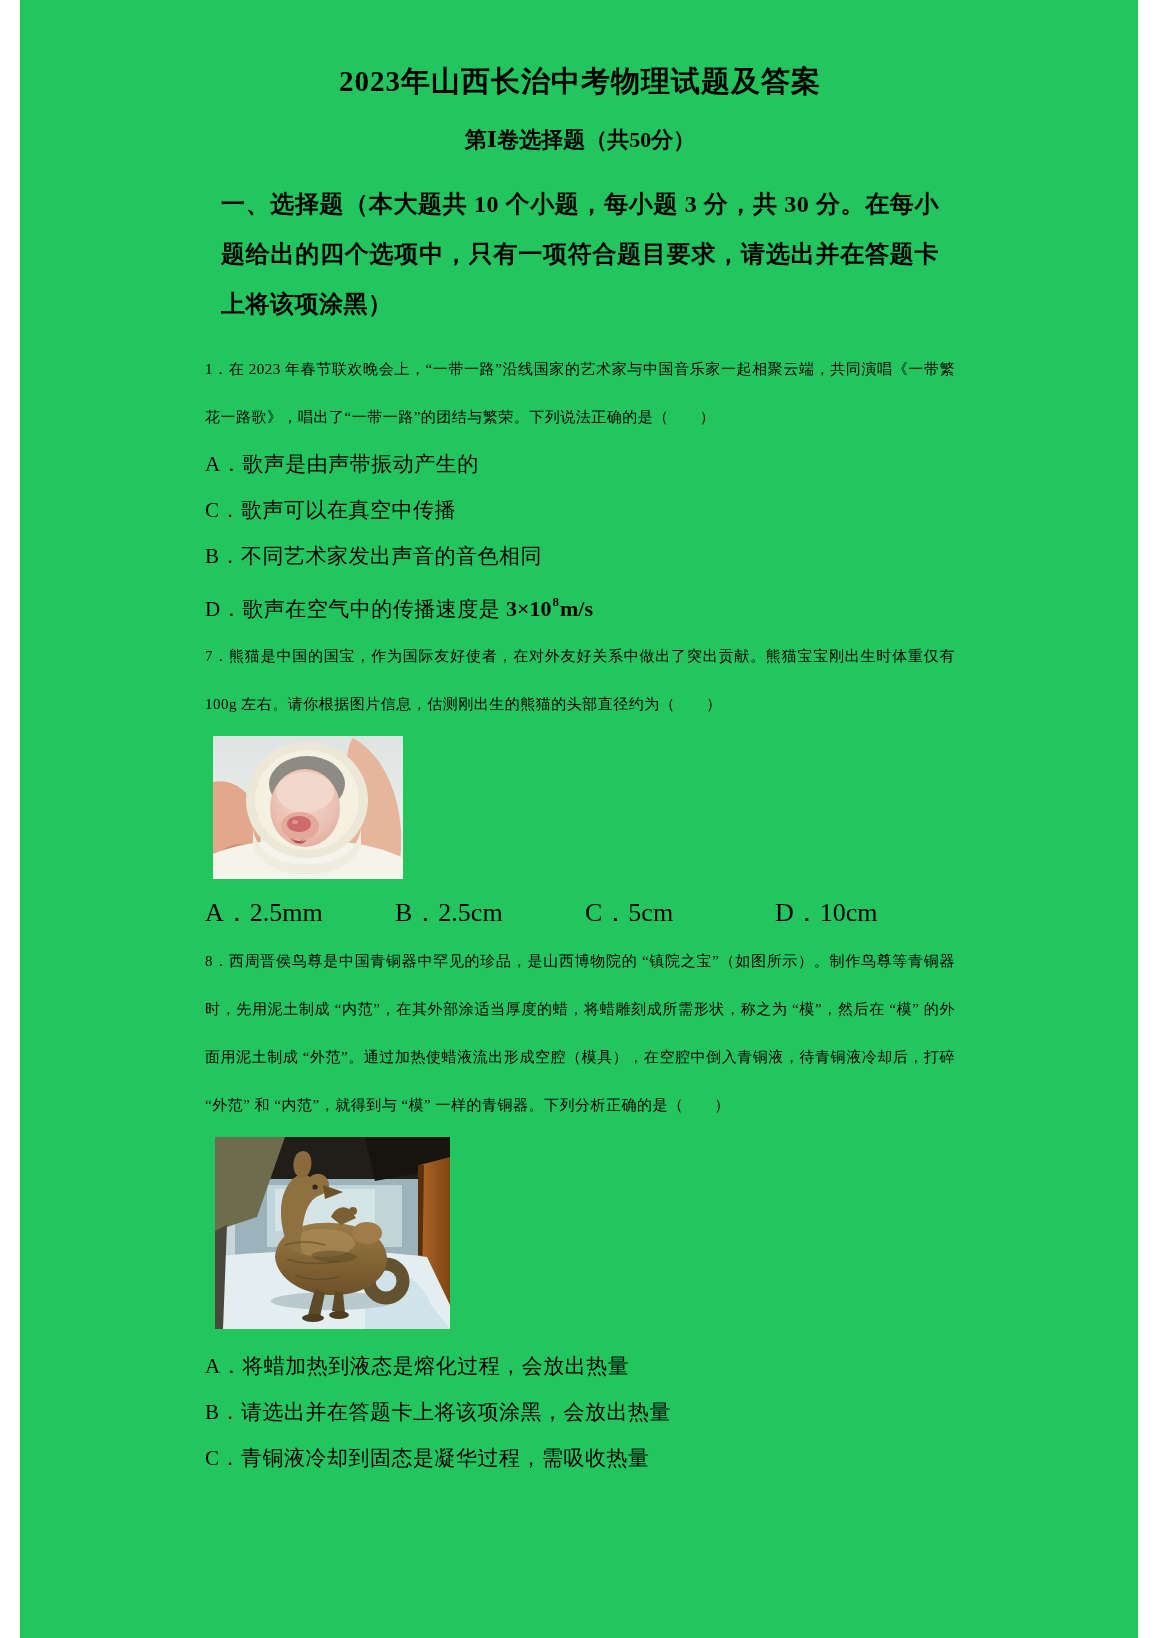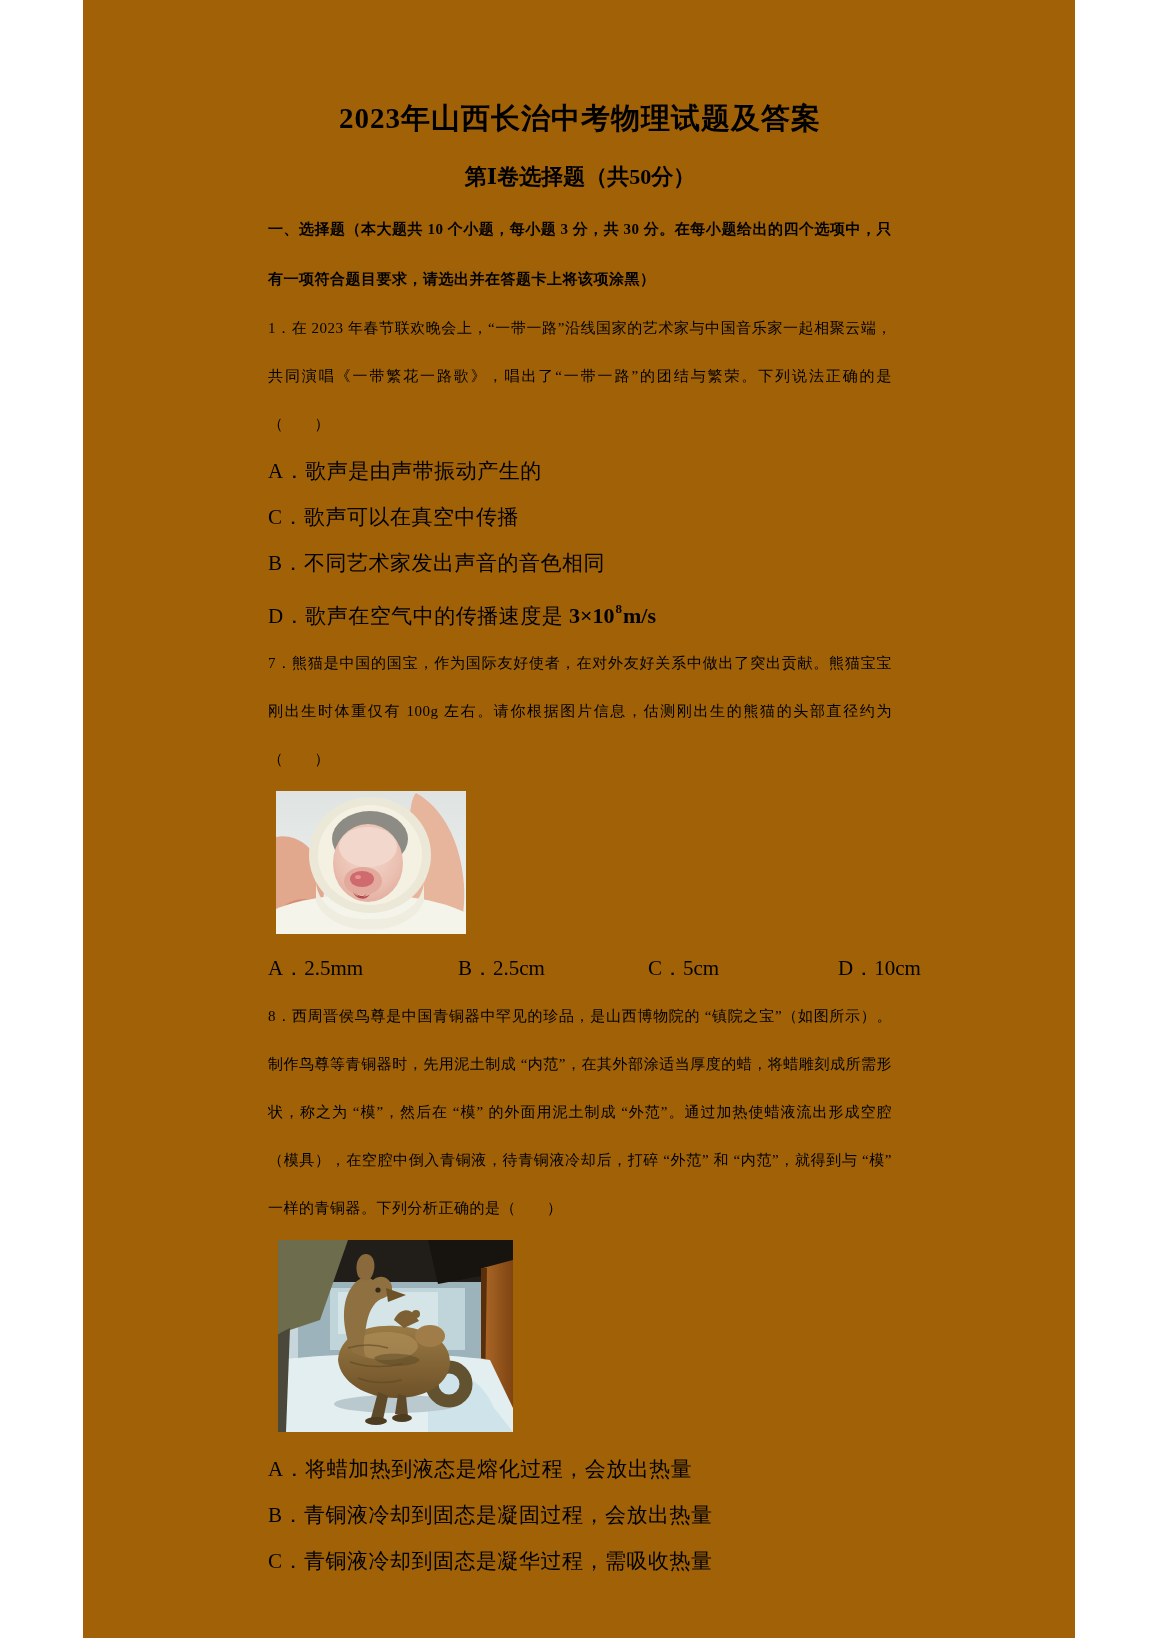--- a/index.html
+++ b/index.html
@@ -2,48 +2,48 @@
 <html><head>
 <meta charset="utf-8">
 <style>
   html, body {
     margin: 0;
     padding: 0;
     background: #ffffff;
   }
   .page {
     position: relative;
-    width: 992px;
+    width: 1118px;
     height: 1638px;
     margin: 0 auto;
-    background: #a16207;
+    background: #22c55e;
     box-sizing: border-box;
-    padding: 96px 183px 0 185px;
+    padding: 59px 183px 0 185px;
     font-family: "Liberation Serif", "DejaVu Serif", serif;
     color: #000000;
     overflow: hidden;
   }
   .title {
     margin: 0 0 14px 0;
     font-size: 29px;
     font-weight: bold;
     text-align: center;
     line-height: 44px;
     letter-spacing: 1px;
   }
   .subtitle {
     margin: 0 0 4px 0;
     font-size: 22px;
     font-weight: bold;
     text-align: center;
     line-height: 46px;
   }
   .section-heading {
-    margin: 0;
-    font-size: 15px;
+    margin: 16px;
+    font-size: 24px;
     font-weight: bold;
     line-height: 50px;
     text-align: justify;
     letter-spacing: 0.5px;
   }
   .stem {
     margin: 0;
     font-size: 15px;
     line-height: 48px;
     text-align: justify;
@@ -51,21 +51,21 @@
   }
   .opt {
     margin: 0;
     font-size: 21px;
     line-height: 46px;
     letter-spacing: 0.5px;
   }
   .options-row {
     display: flex;
     margin: 0;
-    font-size: 21px;
+    font-size: 26px;
     line-height: 48px;
   }
   .options-row .cell {
     width: 190px;
     flex: 0 0 auto;
   }
   .options-row .cell:last-child {
     width: auto;
   }
   .formula {
@@ -194,16 +194,16 @@
       <circle cx="138" cy="74" r="4" fill="#7c5f33"></circle>
       <path d="M100,152 L93,178 L105,180 L110,156 Z" fill="#5e4a28"></path>
       <path d="M120,154 L117,174 L130,176 L128,156 Z" fill="#5e4a28"></path>
       <ellipse cx="98" cy="181" rx="11" ry="4" fill="#4e3c20"></ellipse>
       <ellipse cx="124" cy="178" rx="10" ry="4" fill="#4e3c20"></ellipse>
       <path d="M70,108 q20,-6 40,0 M72,122 q24,8 52,2 M80,138 q20,8 44,2" stroke="#5a4724" stroke-width="1.6" fill="none" opacity="0.6"></path>
     </svg>
   </figure>
 
   <div class="opt">A．将蜡加热到液态是熔化过程，会放出热量</div>
-  <div class="opt">B．青铜液冷却到固态是凝固过程，会放出热量</div>
+  <div class="opt">B．请选出并在答题卡上将该项涂黑，会放出热量</div>
   <div class="opt">C．青铜液冷却到固态是凝华过程，需吸收热量</div>
 
 </div>
 
 </body></html>

